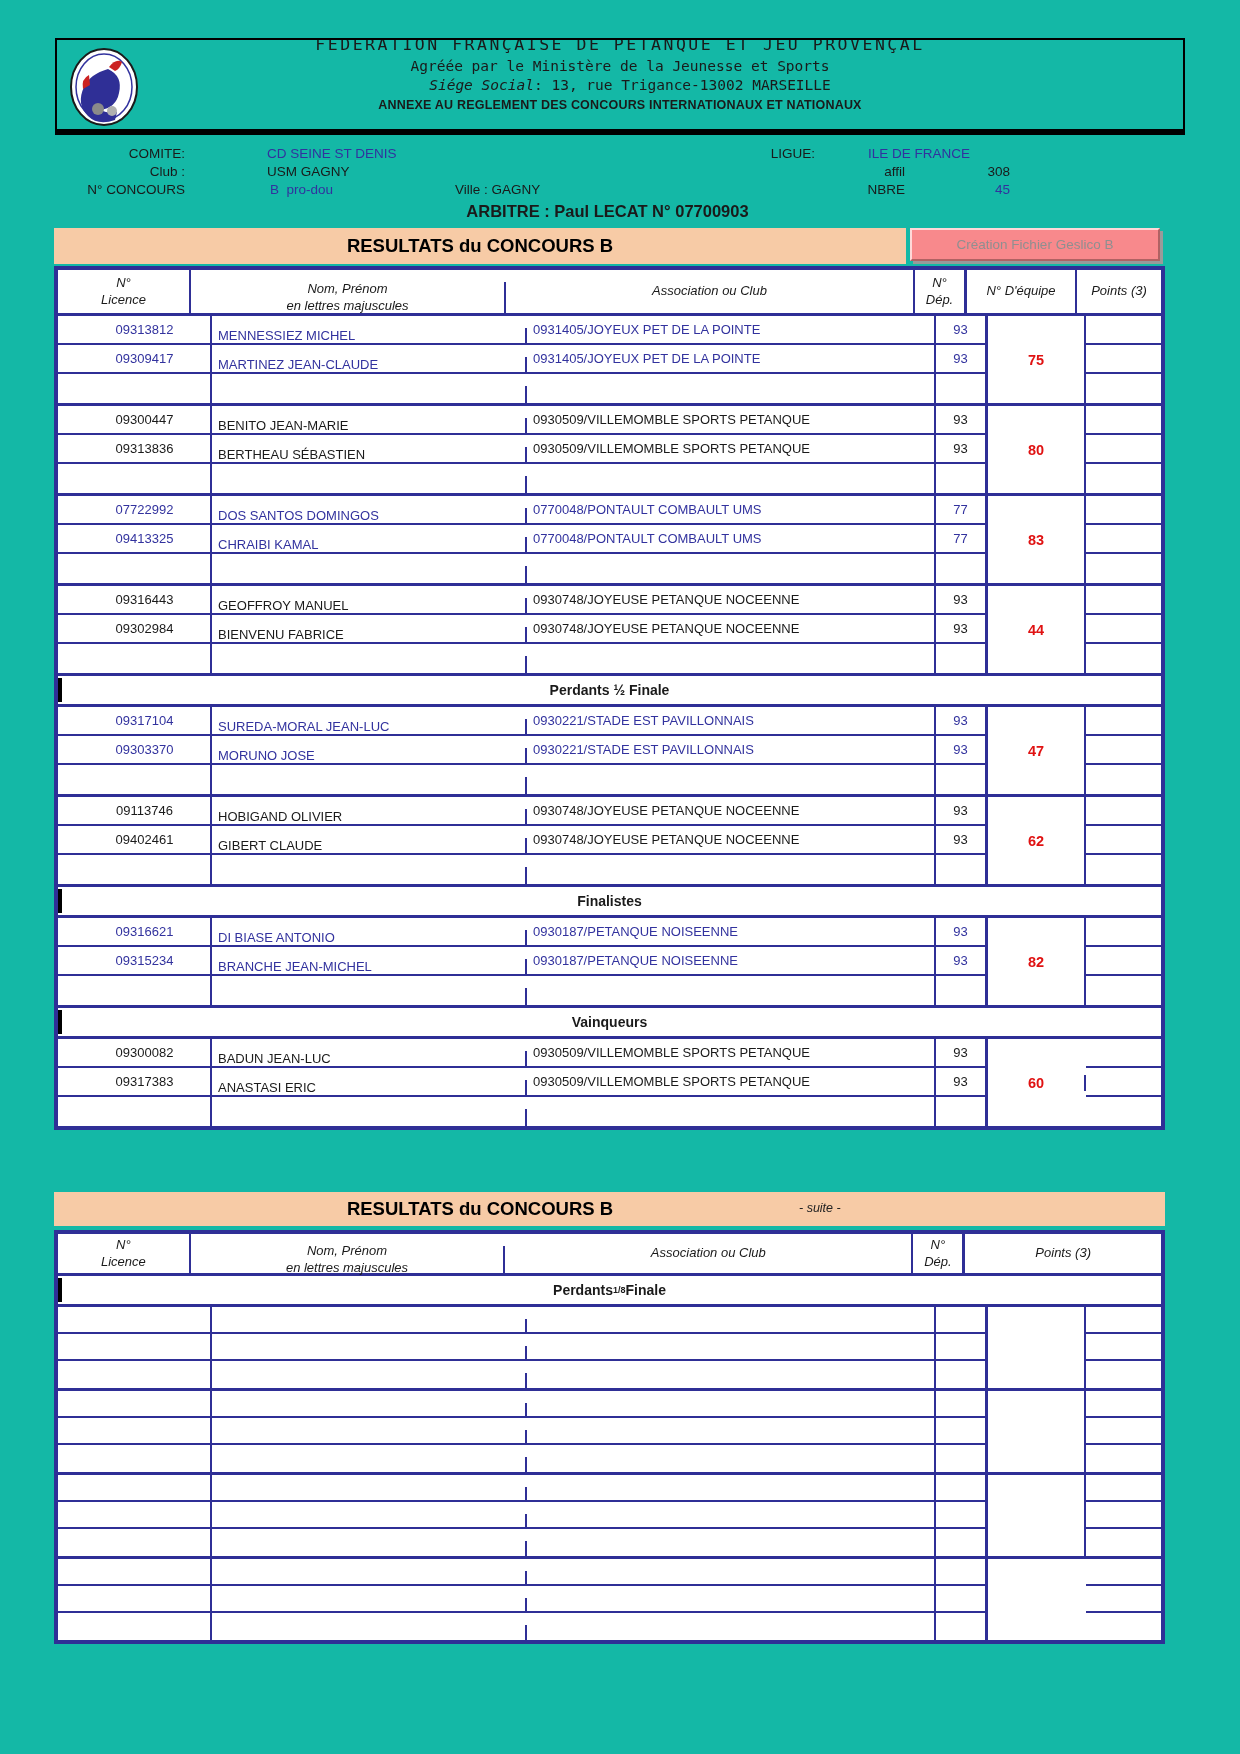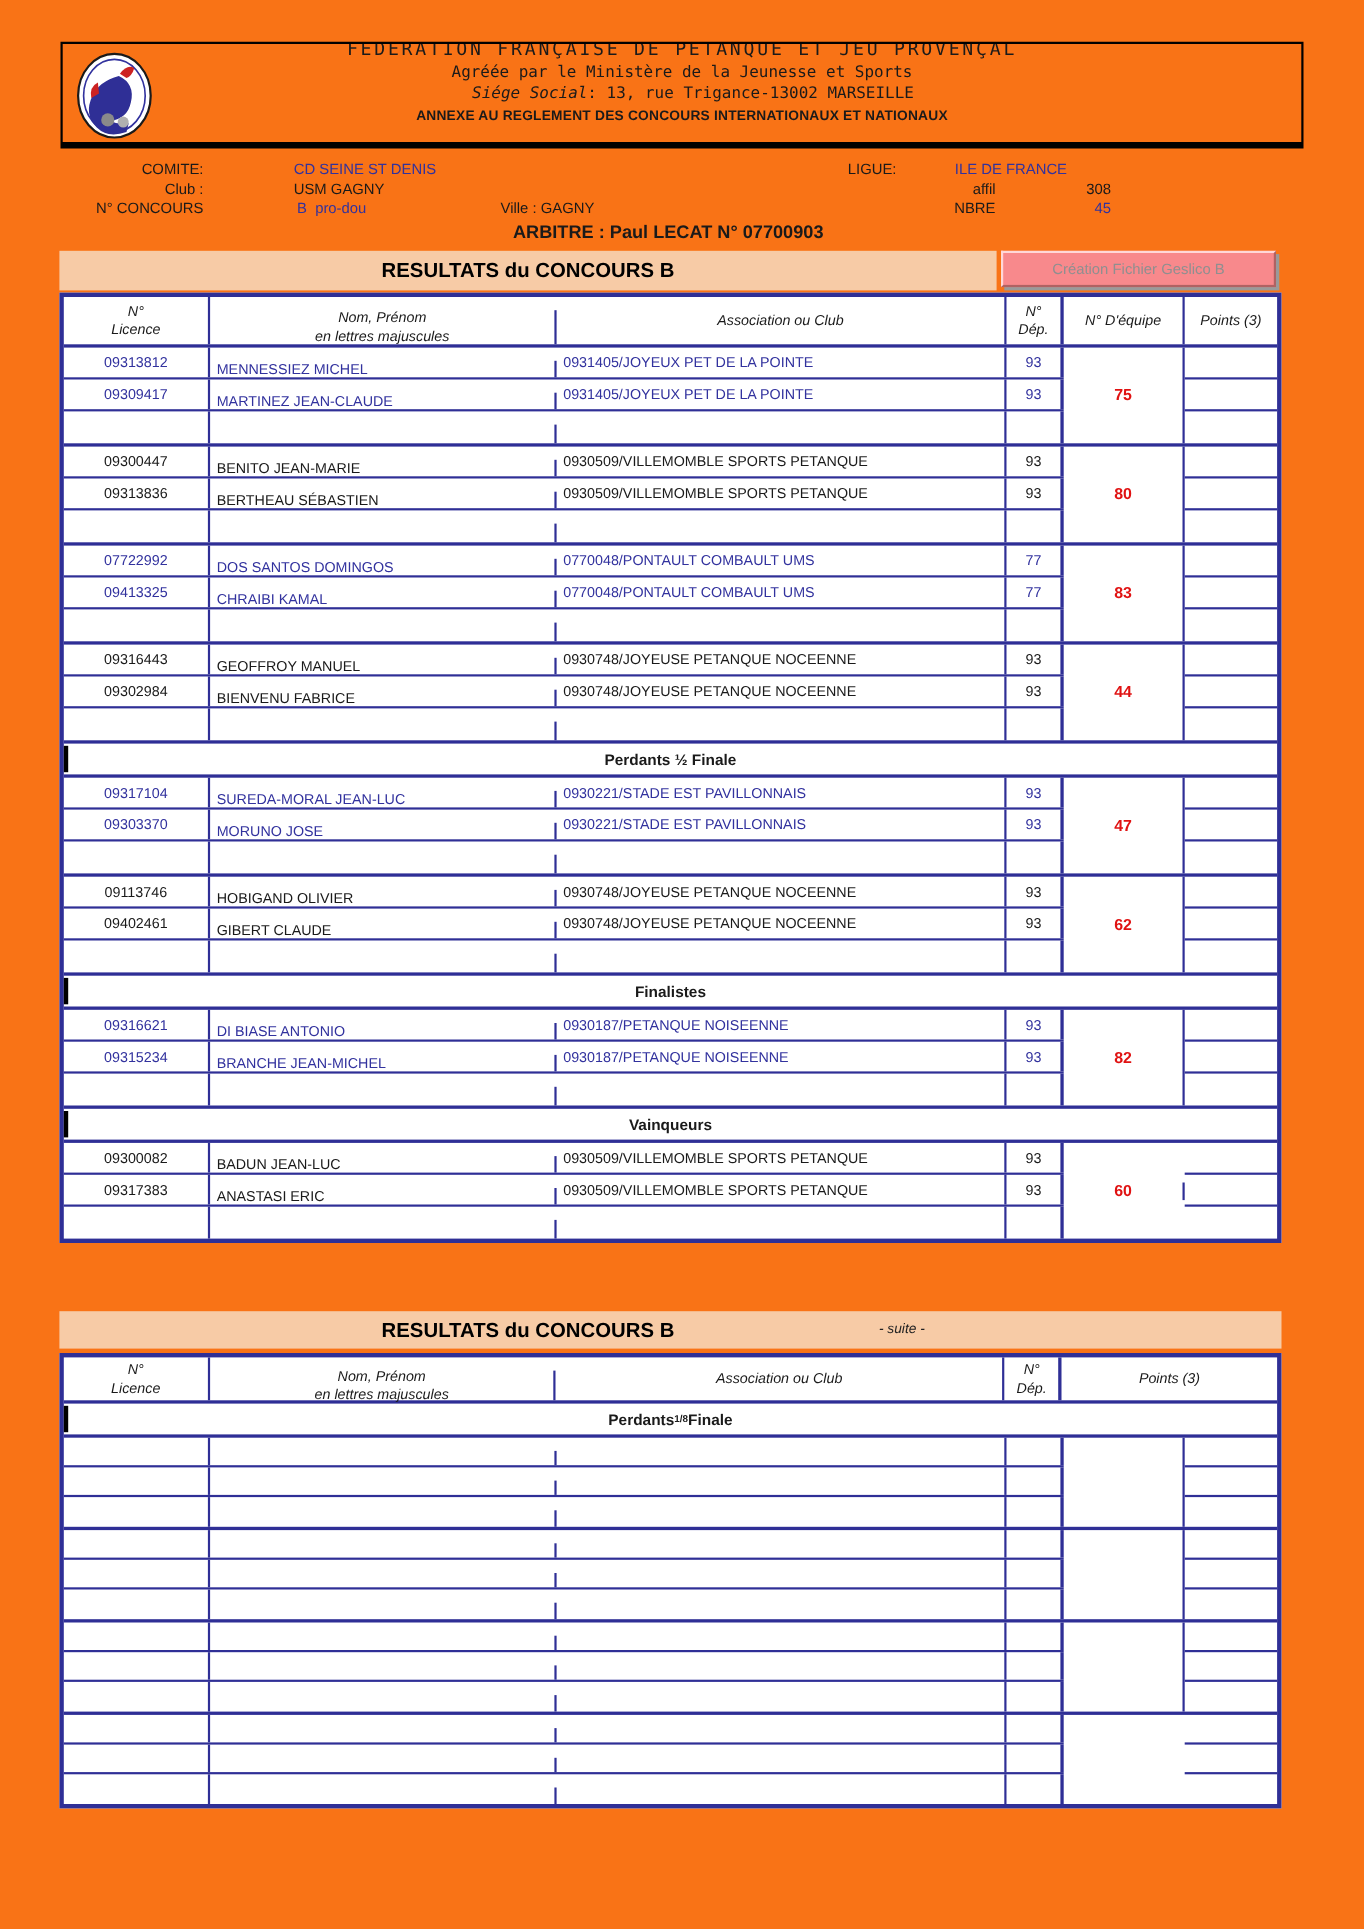--- a/index.html
+++ b/index.html
@@ -4,21 +4,21 @@
 <style>
   :root{
     --navy:#2f2f96;
     --blue:#32329e;
     --red:#e01212;
     --orange:#f7cba6;
     --salmon:#f8898c;
   }
   html,body{margin:0;padding:0;background:#e8e8e8;}
   .page{
-    position:relative;width:1240px;height:1754px;margin:0 auto;background:#f97316;
+    position:relative;width:1240px;height:1754px;margin:0 auto;background:#14b8a6;
     font-family:"Liberation Sans",sans-serif;color:#1a1a1a;overflow:hidden;
   }
   
   .header-box{
     position:absolute;left:55px;top:38px;width:1130px;height:97px;
     border:2px solid #000;border-bottom:6px solid #000;box-sizing:border-box;
     overflow:hidden;text-align:center;
   }
   .logo{position:absolute;left:10px;top:5px;}
   .hline1{
@@ -70,21 +70,21 @@
   .w-dep{width:52px;}  .w-eq{width:110px;}  .w-pts{width:84px;} .w-merged{width:196px;}
   .rt-section{position:relative;display:flex;align-items:center;justify-content:center;
     border-bottom:3px solid var(--navy);box-sizing:border-box;font-weight:bold;font-size:14px;}
   .t1 .rt-section{height:31px;}
   .t2 .rt-section{height:31px;}
   .rt-section::before{content:"";position:absolute;left:0;top:2px;bottom:2px;width:4px;background:#000;}
   .frac{font-size:9px;font-weight:bold;}
   .rt-group{display:flex;border-bottom:3px solid var(--navy);box-sizing:border-box;}
   .rtable > :last-child{border-bottom:none;align-items:center;}
   .g-left{display:flex;flex-direction:column;}
-  .g-row{display:flex;border-bottom:2px solid var(--navy);box-sizing:border-box;}
+  .g-row{display:flex;border-bottom:2px solid var(--navy);box-sizing:border-box;padding-left:21px;}
   .g-row:last-child{border-bottom:none;}
   .t1 .g-row{height:29px;}
   .t2 .g-row{height:27px;}
   .cell{display:flex;align-items:center;font-size:13px;border-right:2px solid var(--navy);
     box-sizing:border-box;overflow:hidden;white-space:nowrap;}
   .cl,.cd{justify-content:center;}
   .cn,.ca{padding-left:6px;}
   .cd{border-right:3px solid var(--navy);}
   .tone-blue .cell{color:var(--blue);}
   .tone-black .cell{color:#1a1a1a;}

